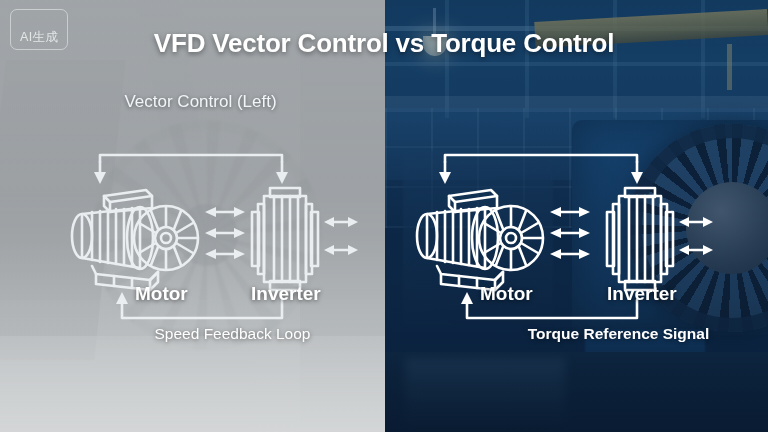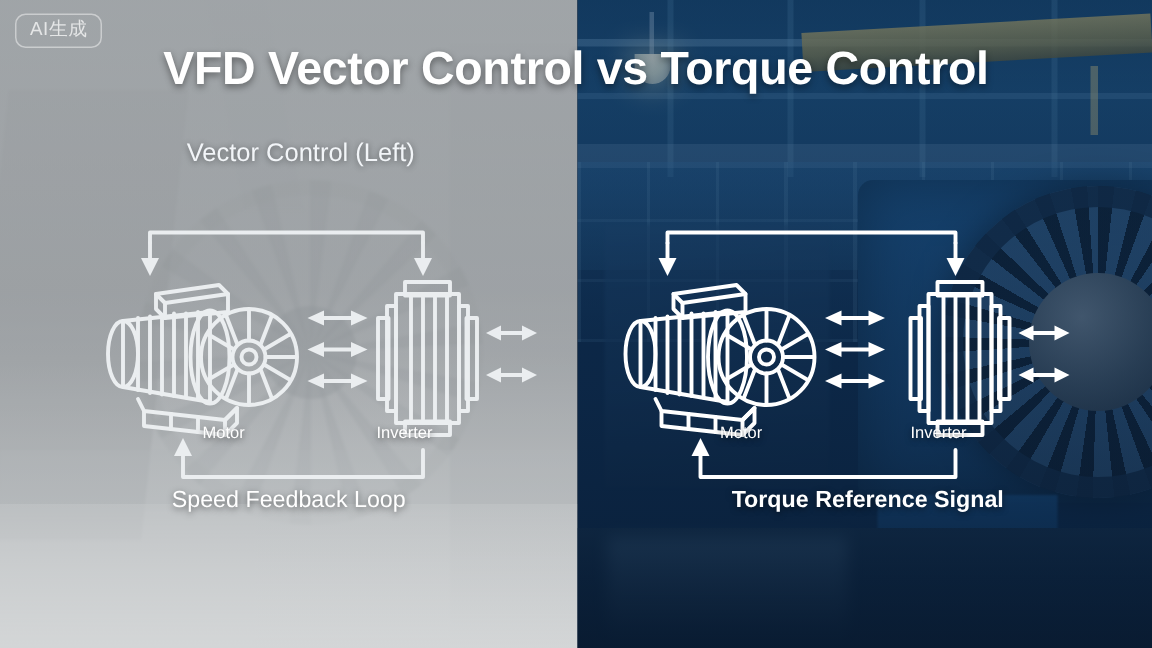--- a/index.html
+++ b/index.html
@@ -134,52 +134,53 @@
     filter:blur(5px);
   }
   .blue-veil{
     position:absolute; inset:0;
     background:linear-gradient(180deg, rgba(12,42,74,.45) 0%, rgba(11,35,63,.55) 60%, rgba(8,26,48,.7) 100%);
   }
 
   
   #ai-badge{
     position:absolute; left:10px; top:9px; z-index:40;
-    padding:3px 9px 4px; border:1px solid rgba(255,255,255,.45);
+    padding:21px 9px 4px; border:1px solid rgba(255,255,255,.45);
     border-radius:7px; color:rgba(255,255,255,.72);
     font-size:12.5px; line-height:1.1; letter-spacing:.4px;
     white-space:nowrap;
   }
 
   
   #title{
     position:absolute; top:28px; left:0; width:768px; z-index:30;
     text-align:center; color:#ffffff;
-    font-size:31px; font-weight:bold; letter-spacing:-.2px;
+    font-size:26px; font-weight:bold; letter-spacing:-.2px;
     text-shadow:0 2px 5px rgba(0,0,0,.42);
   }
   .subtitle{
     position:absolute; top:92px; z-index:30; color:#f2f5f8;
     font-size:17px; text-align:center; width:385px;
     text-shadow:0 1px 4px rgba(0,0,0,.45);
   }
   .sub-left { left:0;padding-left:16px; }
   .sub-right{ left:383px; width:385px; }
 
   .caption{
     position:absolute; top:325px; z-index:30; color:#ffffff;
     font-size:15.5px; text-align:center; width:385px;
     text-shadow:0 1px 4px rgba(0,0,0,.5);
+    margin-left:40px;
   }
   .cap-left { left:0; }
   .cap-right{ left:386px; width:385px; font-weight:bold; }
 
   .dlabel{
     position:absolute; z-index:30; color:#ffffff;
-    font-size:11px; font-weight:normal;
+    font-size:19px; font-weight:bold;
     text-shadow:0 1px 4px rgba(0,0,0,.55);
   }
 
   
   .diagram{ position:absolute; top:0; z-index:25; }
   .d-left { left:0;   }
   .d-right{ left:385px; }
 </style>
 </head>
 <body>

